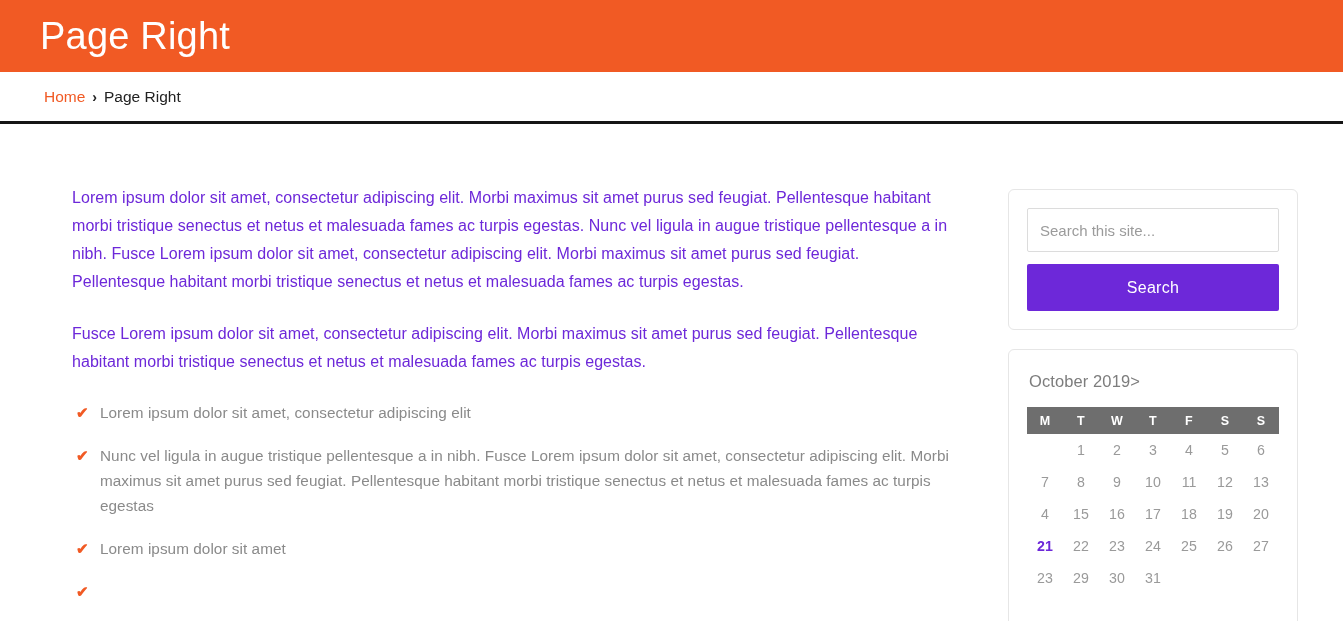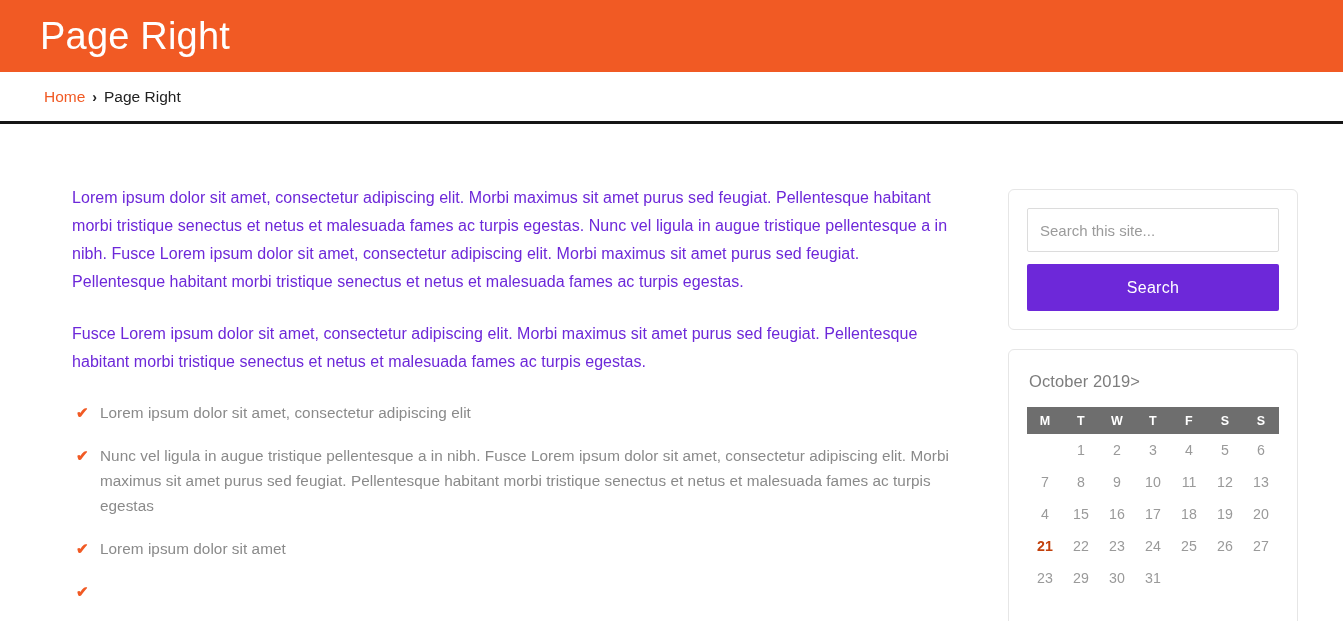--- a/index.html
+++ b/index.html
@@ -175,21 +175,21 @@
     letter-spacing: 0.3px;
   }
   .cal-table tbody td {
     height: 32px;
     text-align: center;
     font-size: 14.2px;
     color: #9a9a9a;
     font-weight: 400;
   }
   .cal-table tbody td.today {
-    color: #c2410c;
+    color: #6d28d9;
     font-weight: 700;
   }
   .cal-table tbody td.empty {
     color: transparent;
   }
 </style>
 </head>
 <body>
 
 <div class="page-header">

